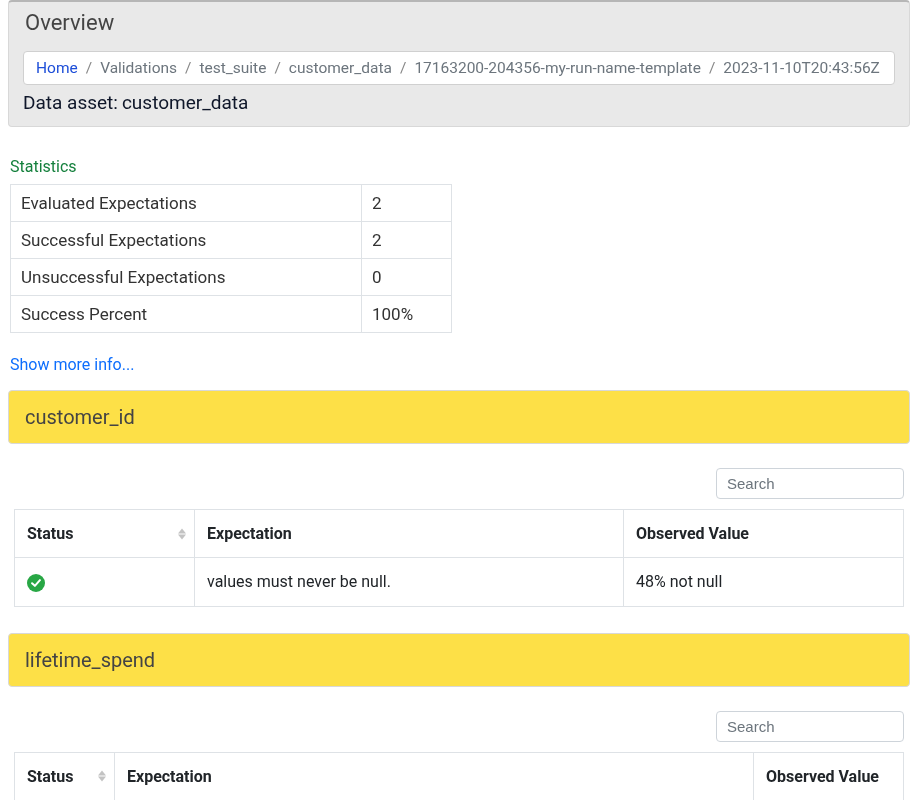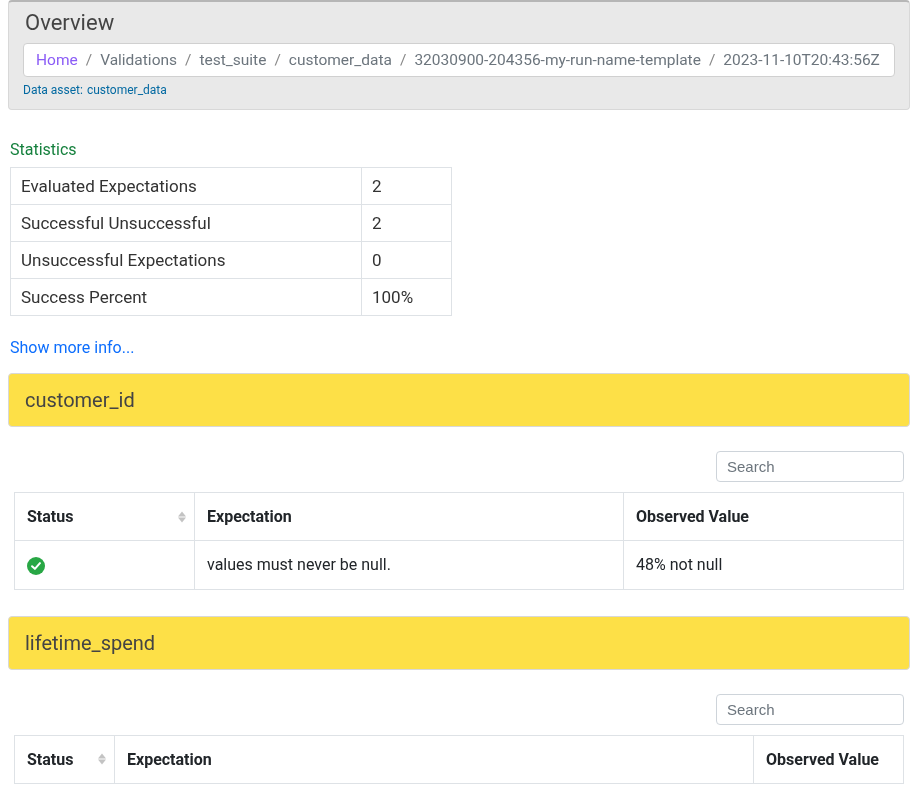--- a/index.html
+++ b/index.html
@@ -19,49 +19,49 @@
       border: 1px solid #d8d8d8;
       border-top: 2px solid #b6b6b6;
       border-radius: 4px;
       padding: 8px 14px 12px 14px;
       margin: 0 8px 0 8px;
     }
     .overview-title {
       font-size: 22px;
       color: #444;
       font-weight: 400;
-      margin-bottom: 8px;
+      margin-bottom: 16px;
       margin-left: 2px;
     }
     .breadcrumb {
       background: #fff;
       border: 1px solid #d0d0d0;
       border-radius: 4px;
       padding: 7px 12px;
       font-size: 15.5px;
       margin-bottom: 6px;
       display: flex;
       flex-wrap: wrap;
       align-items: center;
       gap: 4px;
     }
     .breadcrumb a {
-      color: #8b5cf6;
+      color: #1d4ed8;
       text-decoration: none;
     }
     .breadcrumb .sep {
       color: #888;
       margin: 0 4px;
     }
     .breadcrumb .crumb {
       color: #6c757d;
     }
     .meta-line {
-      font-size: 12px;
-      color: #0369a1;
+      font-size: 19px;
+      color: #0f172a;
       margin-top: 4px;
       display: flex;
       align-items: center;
       gap: 4px;
     }
     .check-icon {
       display: inline-flex;
       width: 18px;
       height: 18px;
       vertical-align: middle;
@@ -180,40 +180,40 @@
   <div class="overview-title">Overview</div>
   <div class="breadcrumb">
     <a href="#">Home</a>
     <span class="sep">/</span>
     <span class="crumb">Validations</span>
     <span class="sep">/</span>
     <span class="crumb">test_suite</span>
     <span class="sep">/</span>
     <span class="crumb">customer_data</span>
     <span class="sep">/</span>
-    <span class="crumb">32030900-204356-my-run-name-template</span>
+    <span class="crumb">17163200-204356-my-run-name-template</span>
     <span class="sep">/</span>
     <span class="crumb">2023-11-10T20:43:56Z</span>
   </div>
   <div class="meta-line">
     <span>Data asset:</span>
     <span>customer_data</span>
   </div>
 </div>
 
 <div class="section-block">
   <div class="stats-label">Statistics</div>
   <table class="stats-table">
     <tbody>
         <tr>
       <td>Evaluated Expectations</td>
       <td class="val">2</td>
     </tr>
     <tr>
-      <td>Successful Unsuccessful</td>
+      <td>Successful Expectations</td>
       <td class="val">2</td>
     </tr>
     <tr>
       <td>Unsuccessful Expectations</td>
       <td class="val">0</td>
     </tr>
     <tr>
       <td>Success Percent</td>
       <td class="val">100%</td>
     </tr>

